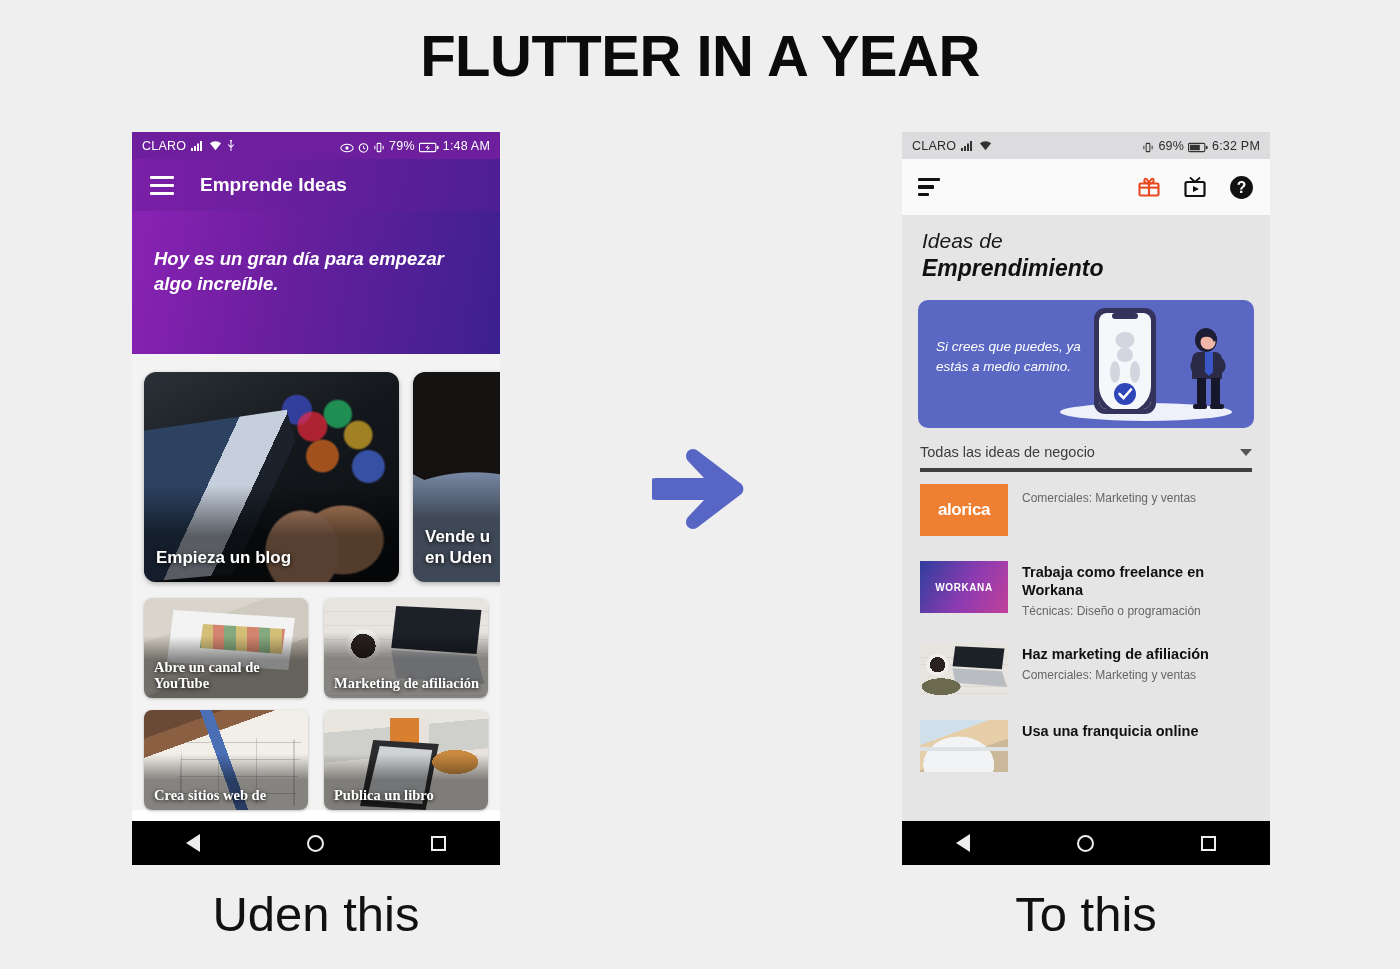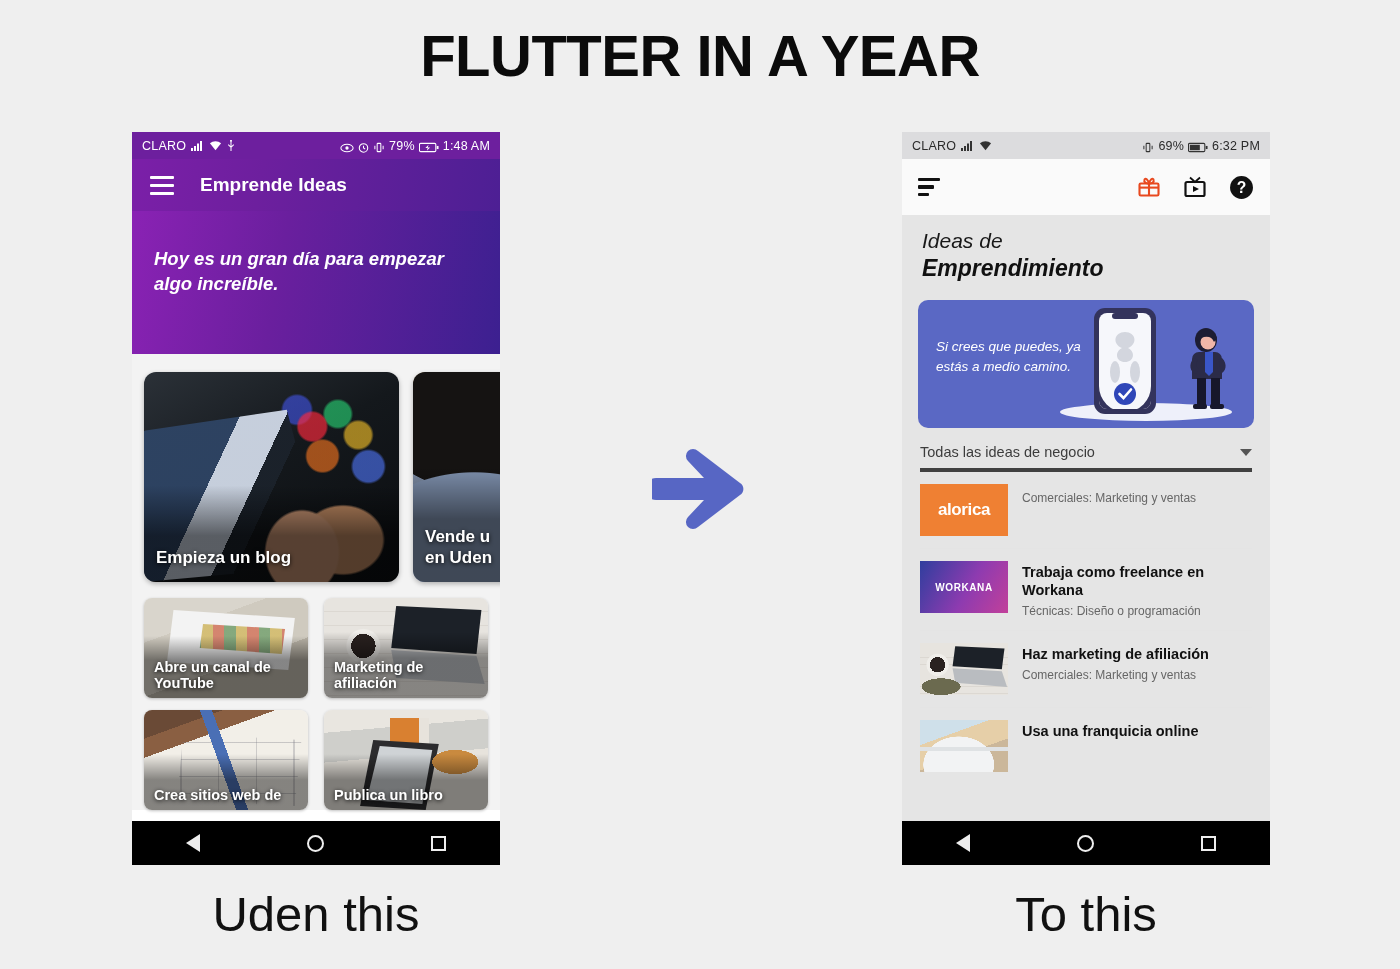--- a/index.html
+++ b/index.html
@@ -84,20 +84,21 @@
   #lp-card-udemy { width: 180px; }
   .lp-bigcard .cardlabel {
     position: absolute; left: 12px; bottom: 14px; right: 10px;
     color: #fff; font-size: 17px; font-weight: bold; line-height: 1.2;
     text-shadow: 0 1px 4px rgba(0,0,0,.85);
   }
 
   .lp-grid {
     display: grid; grid-template-columns: 1fr 1fr; gap: 12px 16px;
     padding: 4px 12px 0 12px;
+    font-family: Liberation Serif, serif;
   }
   .lp-small {
     position: relative; height: 100px; border-radius: 8px; overflow: hidden;
     box-shadow: 0 1px 3px rgba(0,0,0,.25);
   }
   .lp-small .cardlabel {
     position: absolute; left: 10px; bottom: 6px; right: 6px;
     color: #fff; font-size: 14.5px; font-weight: bold; line-height: 1.15;
     text-shadow: 0 1px 4px rgba(0,0,0,.9);
   }

